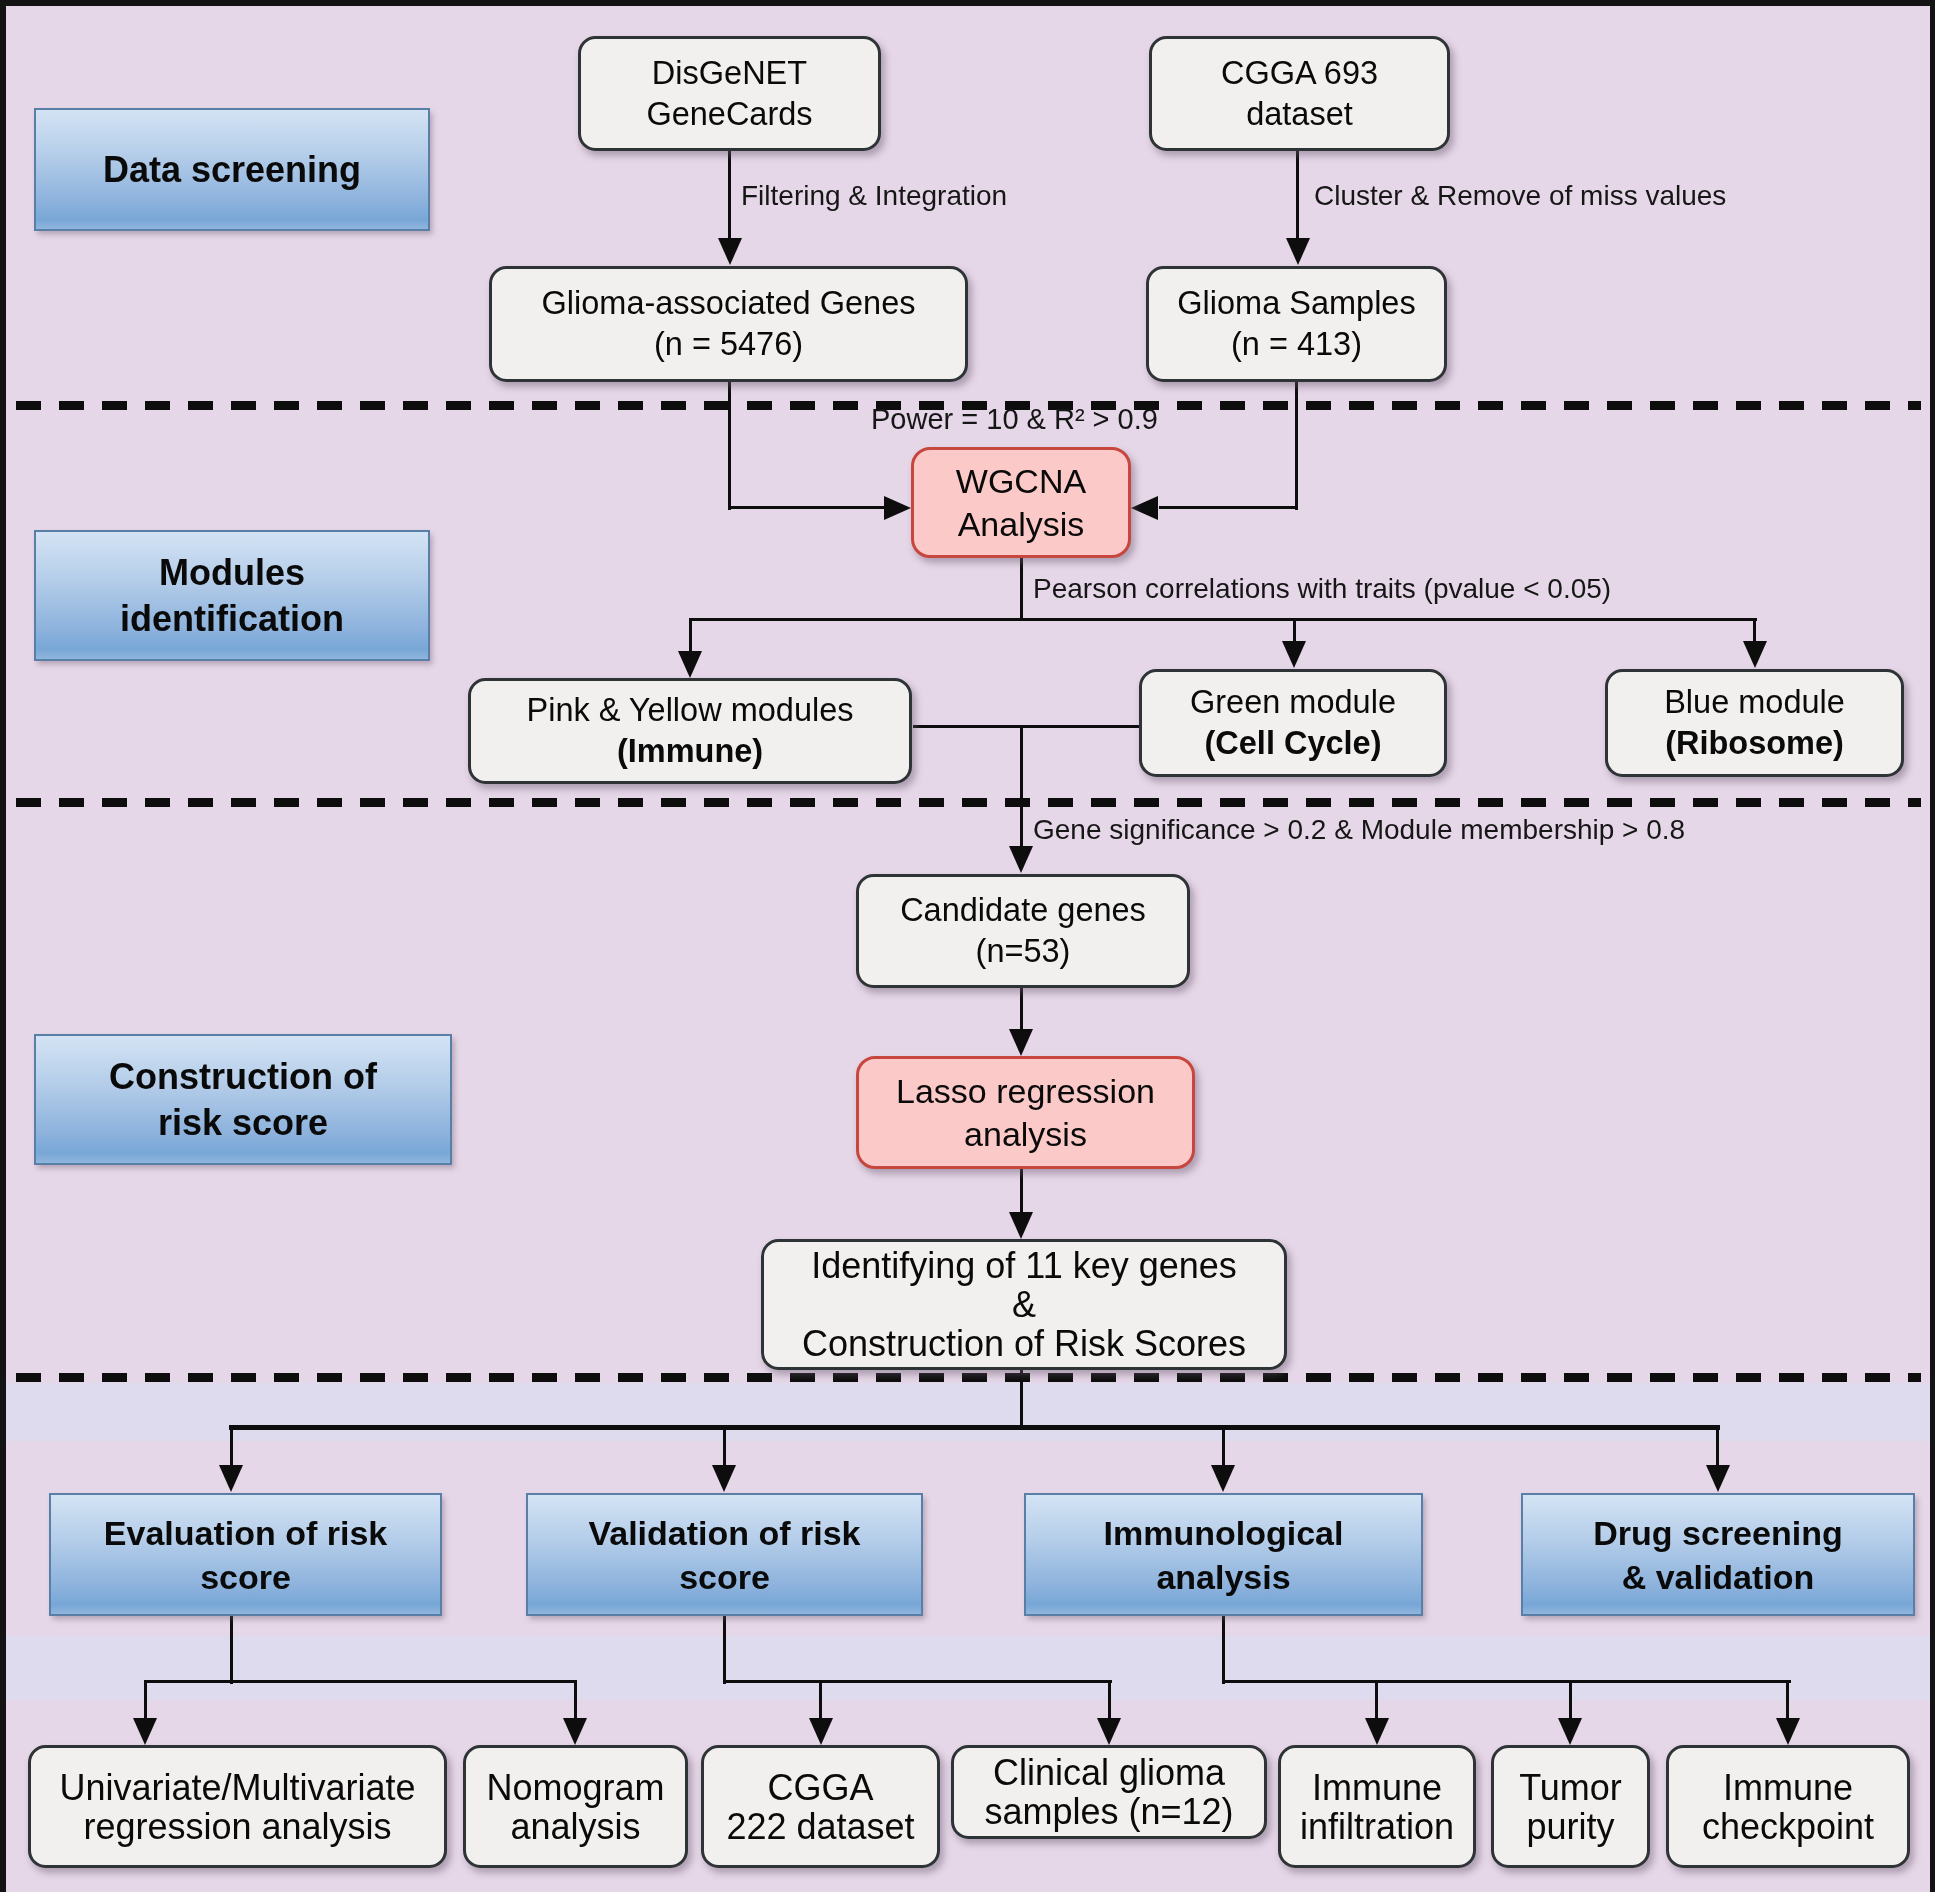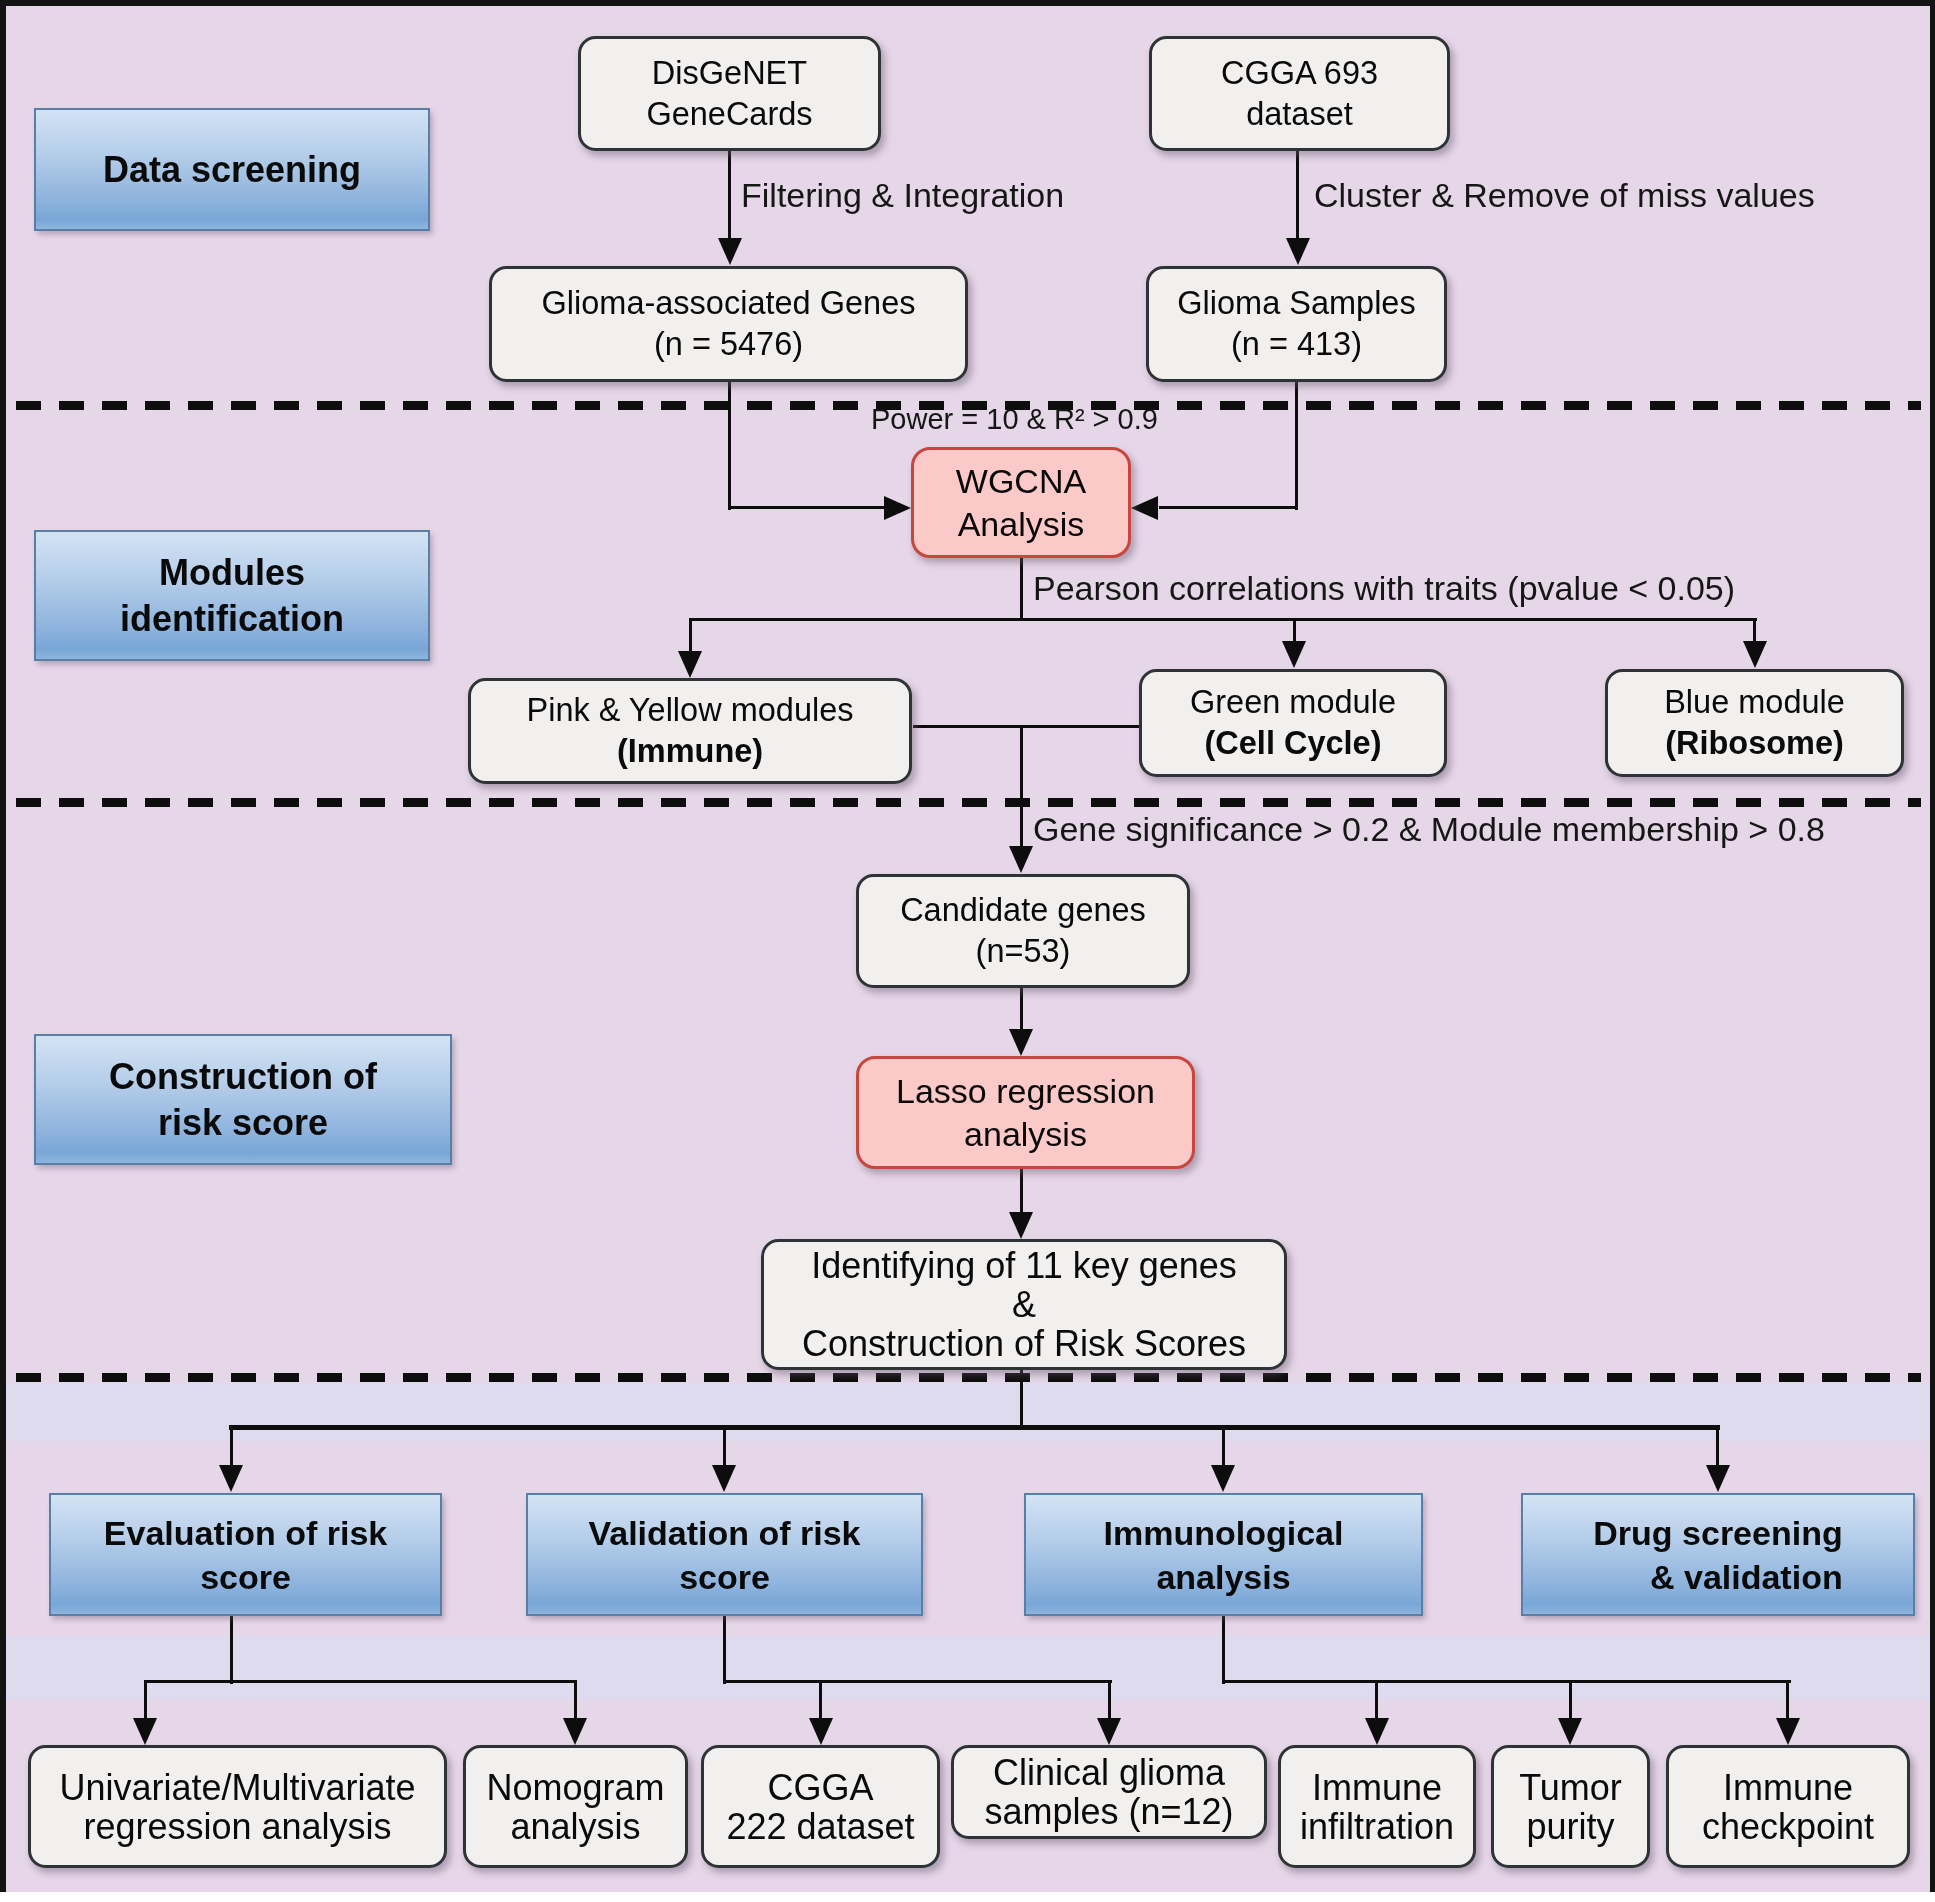--- a/index.html
+++ b/index.html
@@ -41,21 +41,21 @@
     font-size:34px;line-height:43px;
     box-shadow:3.8px 5px 7.5px rgba(104,88,110,0.45);
   }
   .bluebox{
     background:linear-gradient(180deg,#d3e3f4 0%,#b4cde9 38%,#8bb1dc 78%,#78a7d6 92%,#8fb5dd 100%);
     border:2.5px solid #5a7fa6;
     font-weight:bold;font-size:36px;line-height:46px;
     box-shadow:3.1px 3.8px 5.6px rgba(104,88,110,0.4);
   }
   .bluebox.hdr{font-size:34px;line-height:44px;}
-  .ann{position:absolute;z-index:4;font-size:34px;line-height:31px;white-space:nowrap;color:#161616;}
+  .ann{position:absolute;z-index:4;font-size:28px;line-height:31px;white-space:nowrap;color:#161616;}
   .ann.big{font-size:29px;}
   .sub-bold{font-weight:bold;}
   .edge{position:absolute;background:#131313;z-index:6;}
   .footer-white{position:absolute;left:0;top:1892px;width:1936px;height:10.6px;background:#ffffff;z-index:6;}
 </style>
 </head>
 <body>
 
 <div class="canvas">
 
@@ -170,21 +170,21 @@
   <div class="box gray small" style="left:761px;top:1239px;width:526px;height:131px;">Identifying of 11 key genes
 &amp;
 Construction of Risk Scores</div>
 
   <div class="box bluebox hdr" style="left:49px;top:1493px;width:393px;height:123px;">Evaluation of risk
 score</div>
   <div class="box bluebox hdr" style="left:526px;top:1493px;width:397px;height:123px;">Validation of risk
 score</div>
   <div class="box bluebox hdr" style="left:1024px;top:1493px;width:399px;height:123px;">Immunological
 analysis</div>
-  <div class="box bluebox hdr" style="left:1521px;top:1493px;width:394px;height:123px;text-align:right;">Drug screening
+  <div class="box bluebox hdr" style="left:1521px;top:1493px;width:394px;height:123px;">Drug screening
 &amp; validation</div>
 
   <div class="box gray small" style="left:28px;top:1745px;width:419px;height:123px;">Univariate/Multivariate
 regression analysis</div>
   <div class="box gray small" style="left:463px;top:1745px;width:225px;height:123px;">Nomogram
 analysis</div>
   <div class="box gray small" style="left:701px;top:1745px;width:239px;height:123px;">CGGA
 222 dataset</div>
   <div class="box gray small" style="left:951px;top:1745px;width:316px;height:94px;">Clinical glioma
 samples (n=12)</div>

